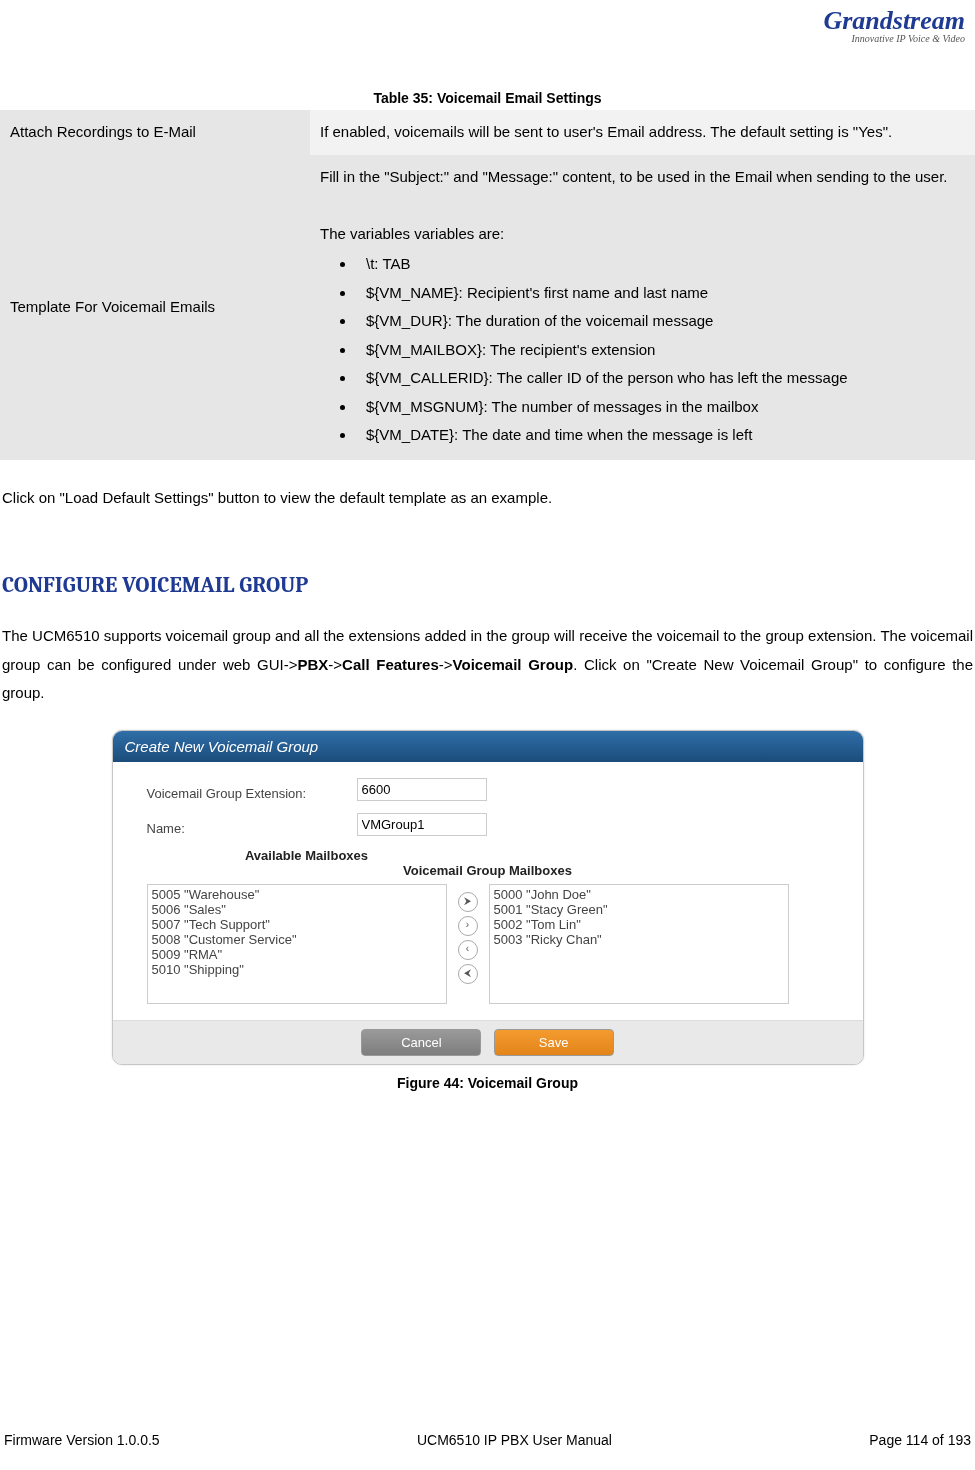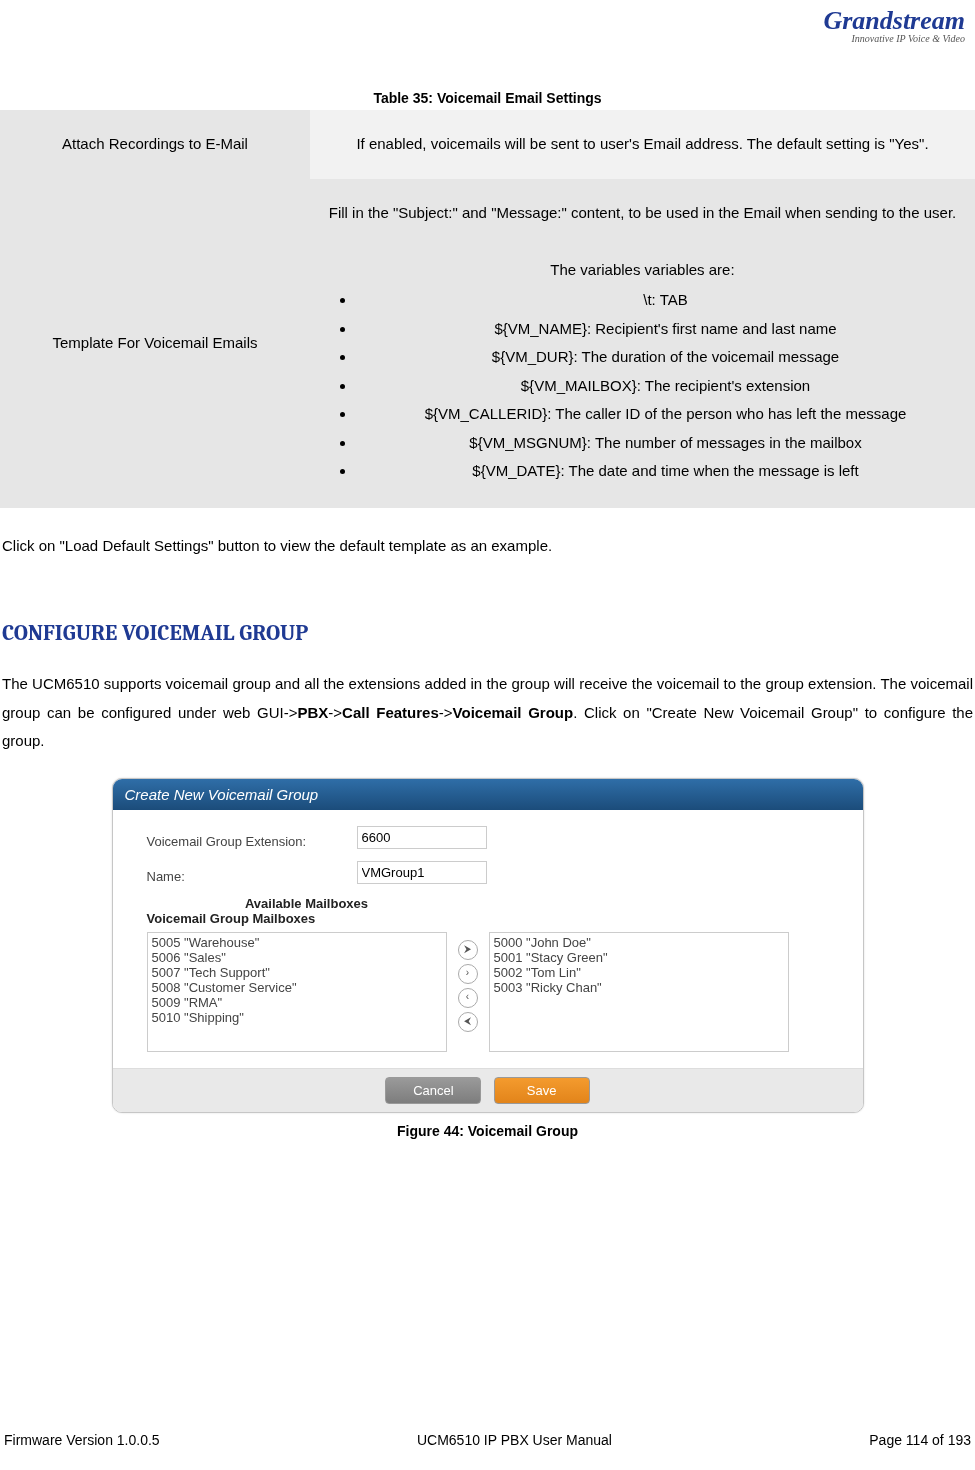--- a/index.html
+++ b/index.html
@@ -41,23 +41,22 @@
     font-weight: bold;
     font-size: 14px;
     margin: 70px 0 4px 0;
   }
   table.settings {
     width: 100%;
     border-collapse: collapse;
   }
   table.settings td {
     vertical-align: middle;
-    padding: 20px 10px;
+    padding: 8px 10px;
     line-height: 1.9;
-    text-align: center;
   }
   table.settings td.label-cell {
     background: #e6e6e6;
     width: 290px;
     font-size: 15px;
   }
   table.settings tr.row-b td.desc-cell {
     background: #e6e6e6;
   }
   table.settings tr.row-a td.desc-cell {
@@ -126,21 +125,21 @@
     font-size: 13px;
   }
   .list-headers {
     display: flex;
     font-weight: bold;
     color: #222;
     margin: 10px 0 6px 0;
     flex-direction: column;
   }
   .list-headers .lh-left { width: 320px; text-align: center; }
-  .list-headers .lh-right { flex: 1; }
+  .list-headers .lh-right { flex: 1; text-align: center; }
   .list-row {
     display: flex;
     align-items: stretch;
   }
   .listbox {
     border: 1px solid #ccc;
     height: 120px;
     overflow-y: scroll;
     font-size: 13px;
     padding: 2px 4px;
@@ -173,21 +172,21 @@
   .dialog-footer {
     background: #e9e9e9;
     border-top: 1px solid #ddd;
     text-align: center;
     padding: 8px 0;
     margin-top: 16px;
   }
   .btn {
     display: inline-block;
     min-width: 70px;
-    padding: 5px 12px;
+    padding: 5px 24px;
     border: 1px solid #999;
     border-radius: 4px;
     font-size: 13px;
     color: #fff;
     cursor: pointer;
     margin: 0 4px;
   }
   .btn-cancel { background: linear-gradient(#9a9a9a, #7d7d7d); }
   .btn-save   { background: linear-gradient(#f49b2e, #e2841a); }
   .figure-caption {

